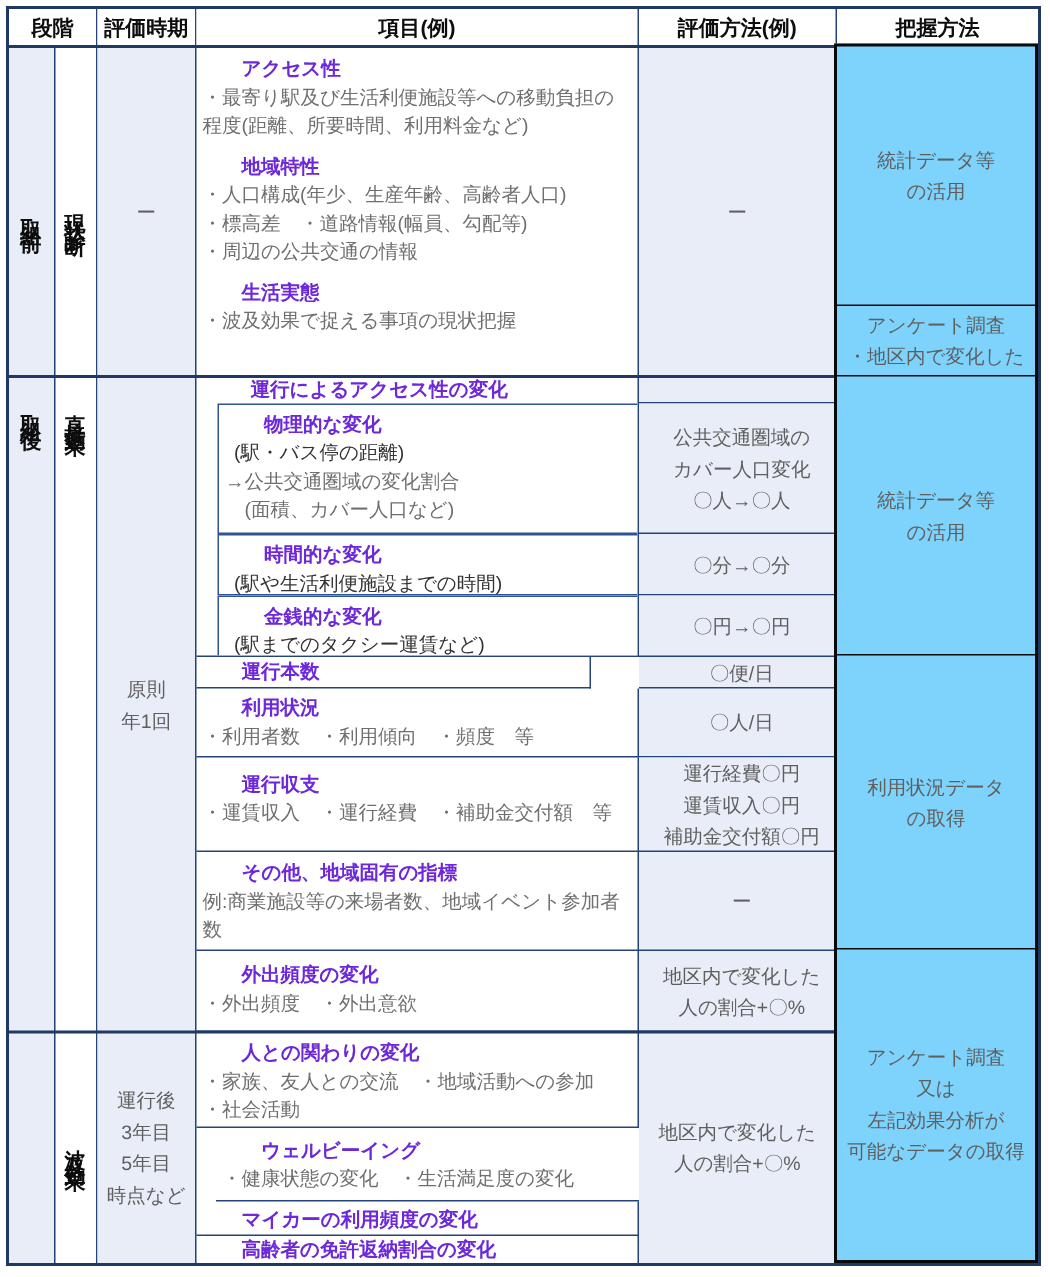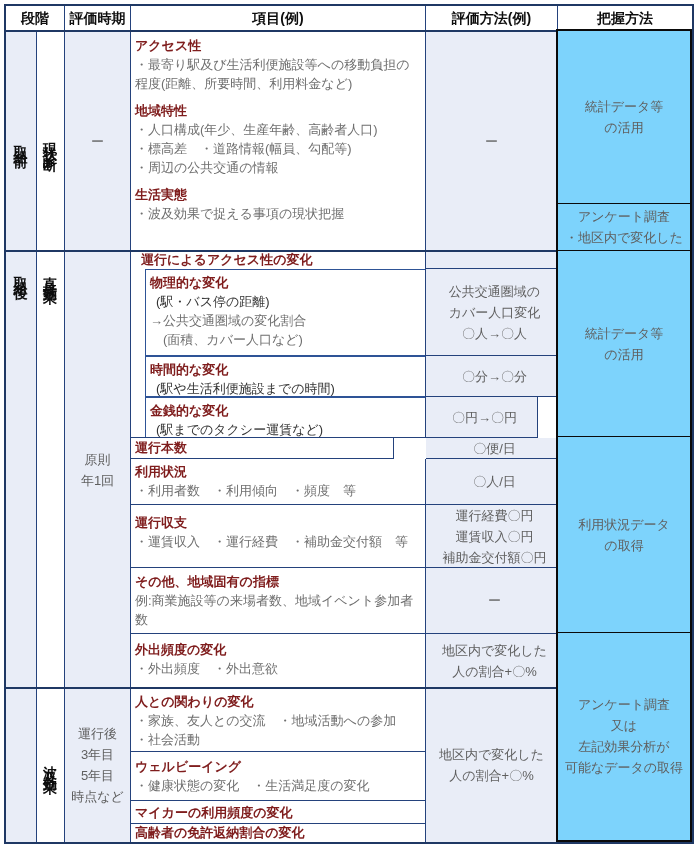--- a/index.html
+++ b/index.html
@@ -7,21 +7,21 @@
   #tbl{position:absolute;left:4px;top:4px;width:690px;height:840px;border:2px solid #1f3864;box-sizing:border-box;background:#ffffff;}
   .cell{position:absolute;box-sizing:border-box;overflow:hidden;font-size:13px;color:#1d1d1d;}
   .lav{background:#e9edf7;}
   .br{border-right:1px solid #24427c;}
   .bb{border-bottom:1px solid #24427c;padding-left:6px;}
   .hdr{display:flex;align-items:center;justify-content:center;font-weight:700;font-size:14px;color:#0d0d0d;background:#ffffff;}
   .vtx{display:flex;align-items:center;justify-content:center;writing-mode:vertical-rl;text-orientation:upright;font-weight:700;font-size:14px;letter-spacing:5px;color:#0d0d0d;}
   .vtop{justify-content:flex-start;padding-top:14px;}
   .cen{display:flex;flex-direction:column;align-items:center;justify-content:center;text-align:center;color:#5f5f5f;line-height:21px;}
   .items{padding:5px 4px 0 4px;line-height:19px;}
-  .tt{font-weight:700;color:#7f1d1d;}
+  .tt{font-weight:700;color:#6d28d9;margin-left:26px;}
   .gy{color:#6f6f6f;}
   .dk{color:#333;}
   .gap{margin-top:8px;}
   .nest{position:absolute;box-sizing:border-box;border:1.5px solid #2e5396;background:#ffffff;padding:3px 4px 0 4px;line-height:19px;overflow:hidden;}
   .sep{position:absolute;left:0;height:2px;background:#1f3864;}
   #grasp-col{position:absolute;box-sizing:border-box;border:2px solid #0a0a0a;background:#7dd3fc;}
   .gcell{position:relative;box-sizing:border-box;display:flex;flex-direction:column;align-items:center;justify-content:center;text-align:center;color:#5f5f5f;font-size:13px;line-height:21px;}
   .gbb{border-bottom:1.5px solid #0a0a0a;}
   .ind1{padding-left:6px;}
   .ind2{padding-left:13px;}
@@ -108,21 +108,21 @@
     <div class="cell br bb items" style="left:125px;top:628px;width:295px;height:54px;padding-top:6px;">
       <span class="tt">外出頻度の変化</span>
       <span class="gy">・外出頻度　・外出意欲</span>
     </div>
 
     <div class="cell br bb items" style="left:125px;top:682px;width:295px;height:64px;padding-top:4px;">
       <span class="tt">人との関わりの変化</span>
       <span class="gy">・家族、友人との交流　・地域活動への参加</span>
       <span class="gy">・社会活動</span>
     </div>
-    <div class="cell br bb items" style="left:125px;top:746px;width:295px;height:49px;padding-top:5px;">
+    <div class="cell br bb items" style="left:138px;top:746px;width:295px;height:49px;padding-top:5px;">
       <span class="tt">ウェルビーイング</span>
       <span class="gy">・健康状態の変化　・生活満足度の変化</span>
     </div>
     <div class="cell br bb" style="left:125px;top:795px;width:295px;height:23px;padding:2px 4px 0 4px;line-height:19px;">
       <span class="tt">マイカーの利用頻度の変化</span>
     </div>
     <div class="cell br" style="left:125px;top:818px;width:295px;height:18px;padding:0 4px;line-height:17px;">
       <span class="tt">高齢者の免許返納割合の変化</span>
     </div>
 
@@ -131,21 +131,21 @@
     </div>
     <div class="cell lav br bb" style="left:420px;top:245px;width:132px;height:18px;"></div>
     <div class="cell lav br bb cen" style="left:420px;top:263px;width:132px;height:87px;">
       <span>公共交通圏域の</span>
       <span>カバー人口変化</span>
       <span>〇人→〇人</span>
     </div>
     <div class="cell lav br bb cen" style="left:420px;top:350px;width:132px;height:41px;">
       <span>〇分→〇分</span>
     </div>
-    <div class="cell lav br bb cen" style="left:420px;top:391px;width:112px;height:41px;justify-content:center;">
+    <div class="cell lav br bb cen" style="left:420px;top:391px;width:132px;height:41px;justify-content:center;">
       <span>〇円→〇円</span>
     </div>
     <div class="cell lav br bb cen" style="left:420px;top:453px;width:132px;height:46px;">
       <span>〇人/日</span>
     </div>
     <div class="cell lav br bb cen" style="left:420px;top:432px;width:132px;height:21px;">
       <span>〇便/日</span>
     </div>
     <div class="cell lav br bb cen" style="left:420px;top:499px;width:132px;height:63px;">
       <span>運行経費〇円</span>

